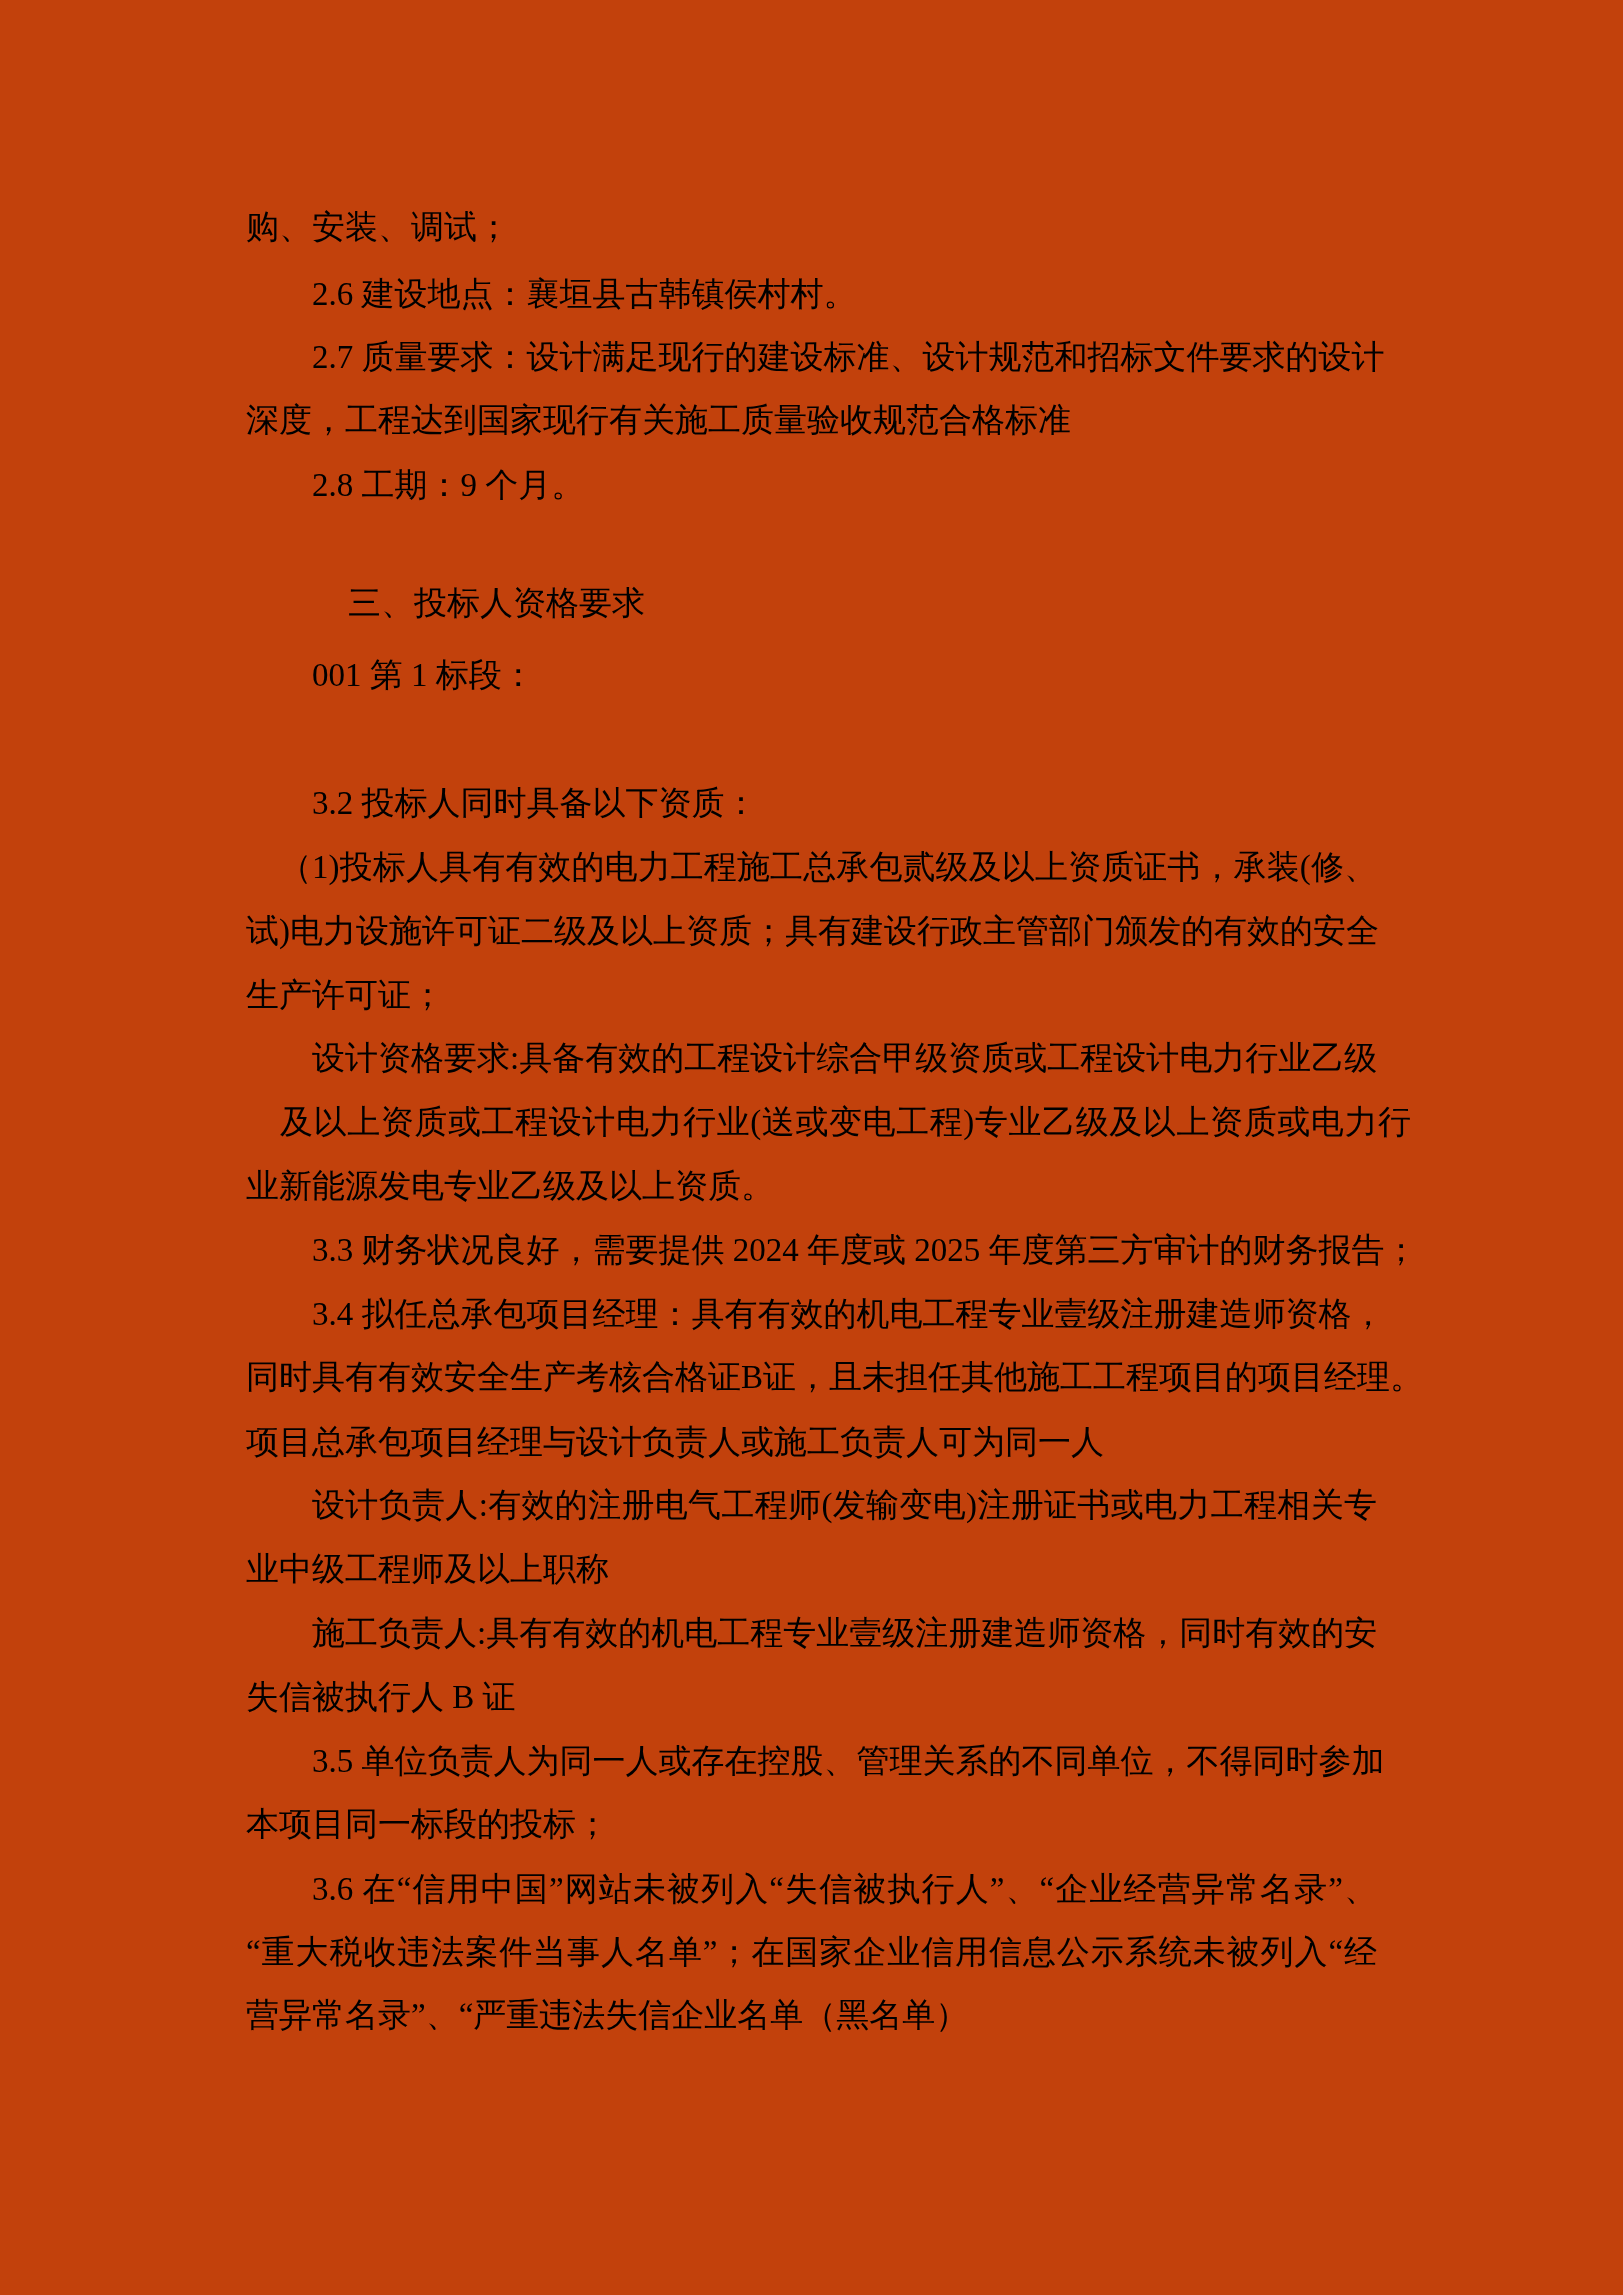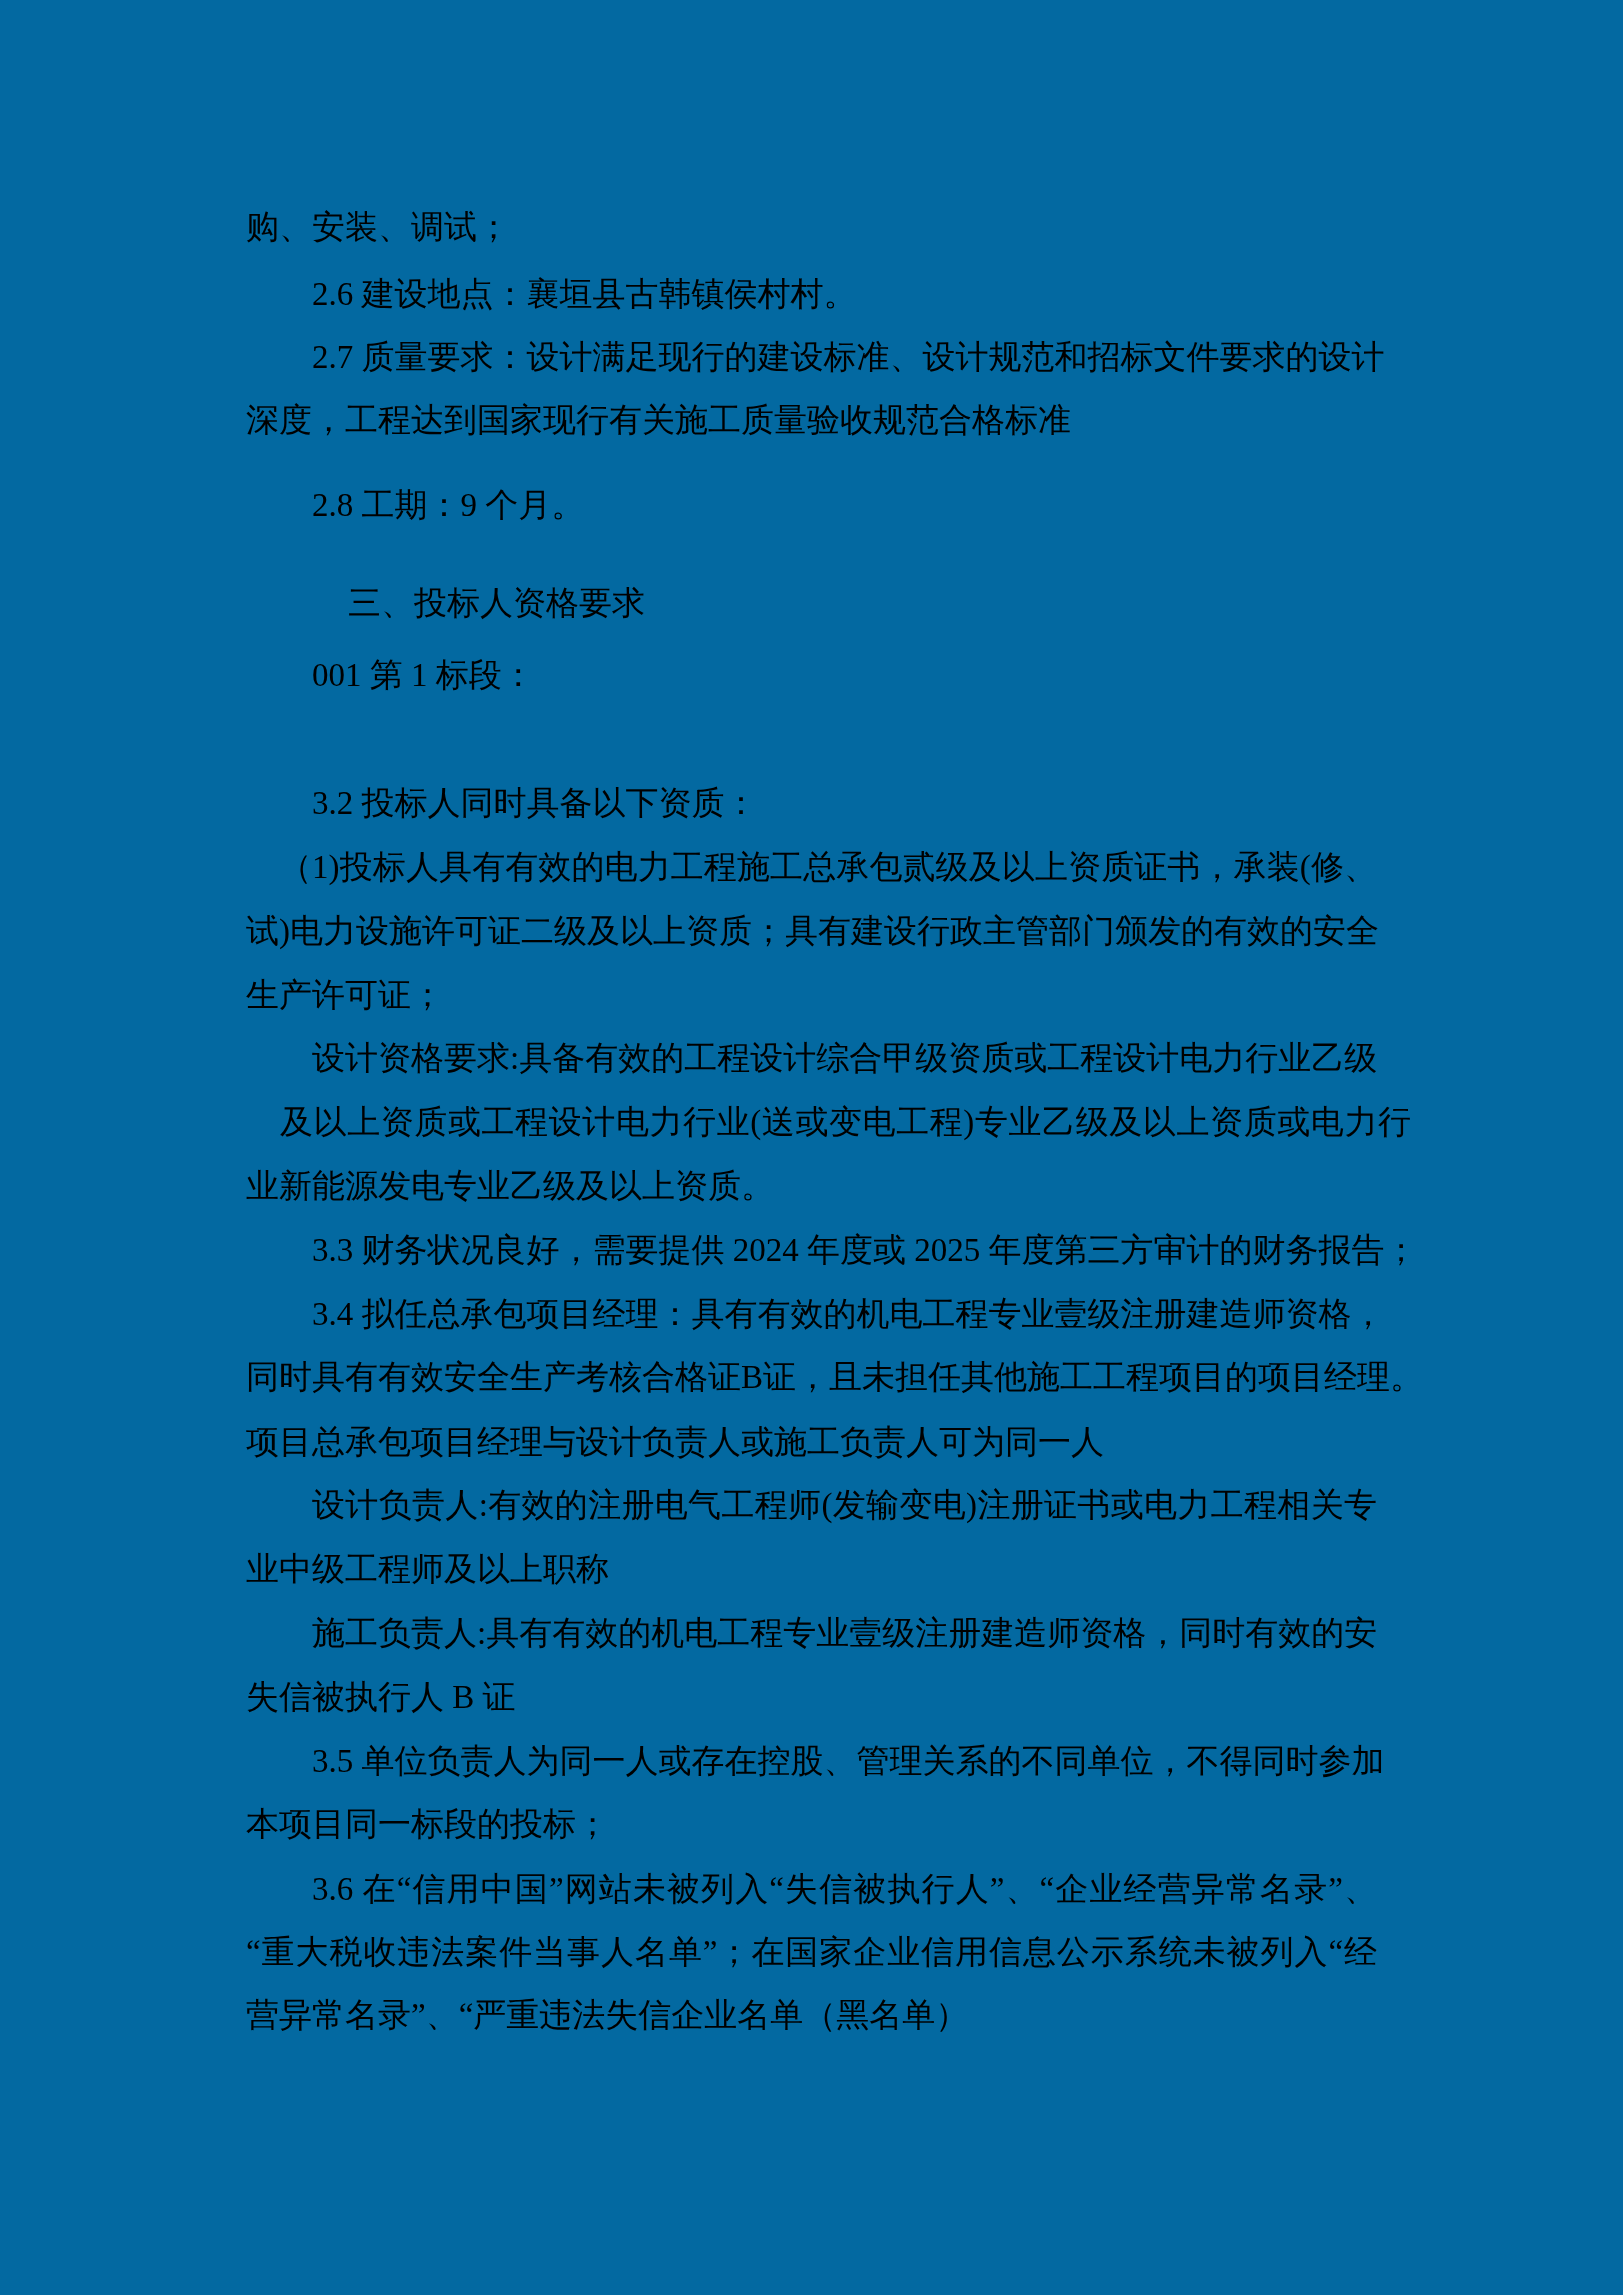--- a/index.html
+++ b/index.html
@@ -14,21 +14,21 @@
       overflow: hidden;
       font-family: "Liberation Serif", "DejaVu Serif", serif;
       color: #000000;
     }
     .page {
       position: absolute;
       left: 0;
       top: 0;
       width: 1623px;
       height: 2295px;
-      background: #0369a1;
+      background: #c2410c;
     }
     .line {
       position: absolute;
       left: 246px;
       height: 39px;
       line-height: 39px;
       font-size: 33px;
       white-space: nowrap;
       color: #000;
     }
@@ -48,21 +48,21 @@
 
 <div class="page">
 
   <div class="line" style="top:208px;">购、安装、调试；</div>
 
   <div class="line indent" style="top:275px;">2.6 建设地点：襄垣县古韩镇侯村村。</div>
 
   <div class="line indent full" style="top:338px;">2.7 质量要求：设计满足现行的建设标准、设计规范和招标文件要求的设计</div>
   <div class="line" style="top:401px;">深度，工程达到国家现行有关施工质量验收规范合格标准</div>
 
-  <div class="line indent" style="top:486px;">2.8 工期：9 个月。</div>
+  <div class="line indent" style="top:466px;">2.8 工期：9 个月。</div>
 
   <div class="line indent heading" style="top:584px;margin-left:36px;">三、投标人资格要求</div>
 
   <div class="line indent" style="top:656px;">001 第 1 标段：</div>
 
 
   <div class="line indent" style="top:784px;">3.2 投标人同时具备以下资质：</div>
 
   <div class="line indent-half full" style="top:848px;">（1)投标人具有有效的电力工程施工总承包贰级及以上资质证书，承装(修、</div>
   <div class="line full" style="top:912px;">试)电力设施许可证二级及以上资质；具有建设行政主管部门颁发的有效的安全</div>

